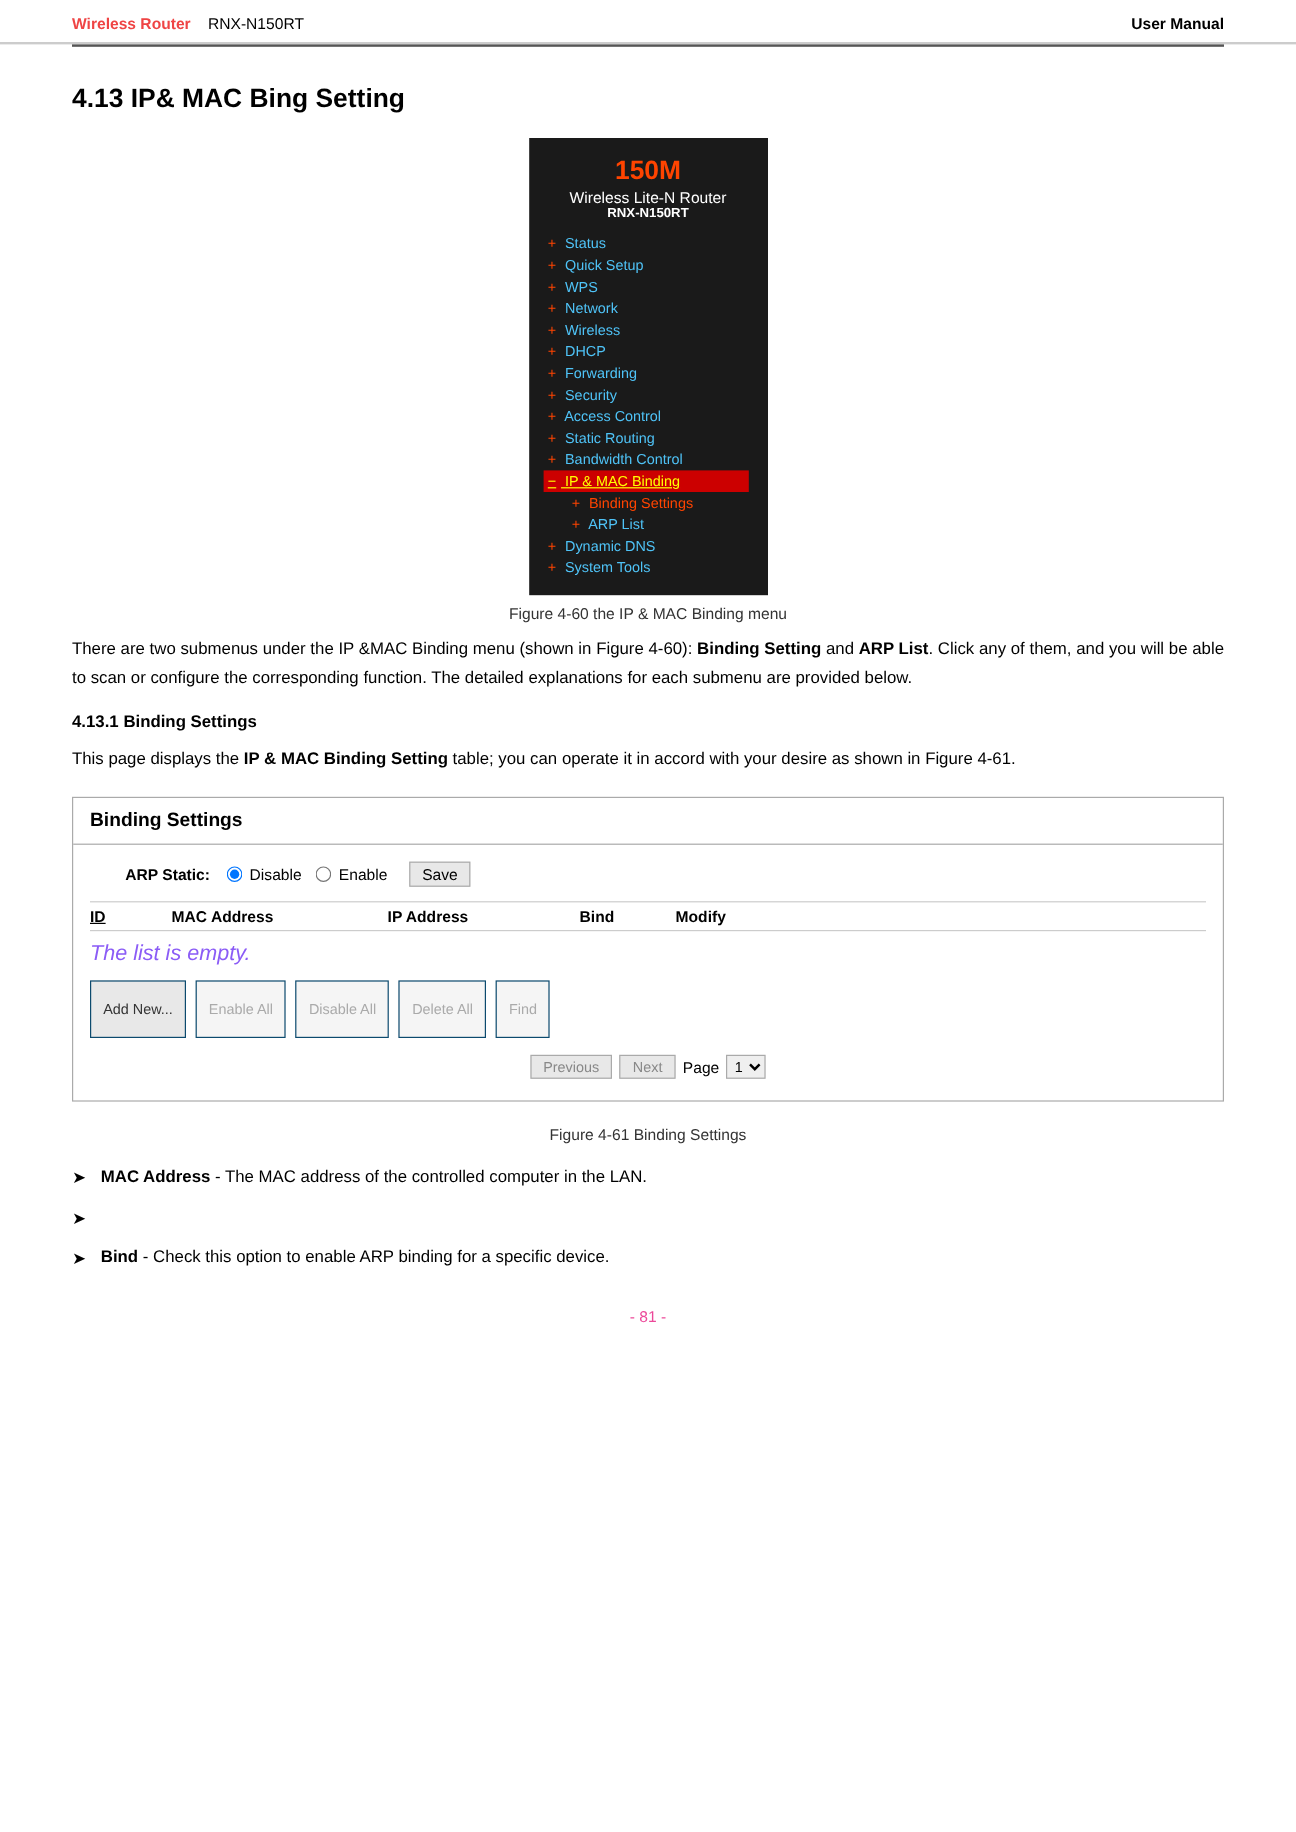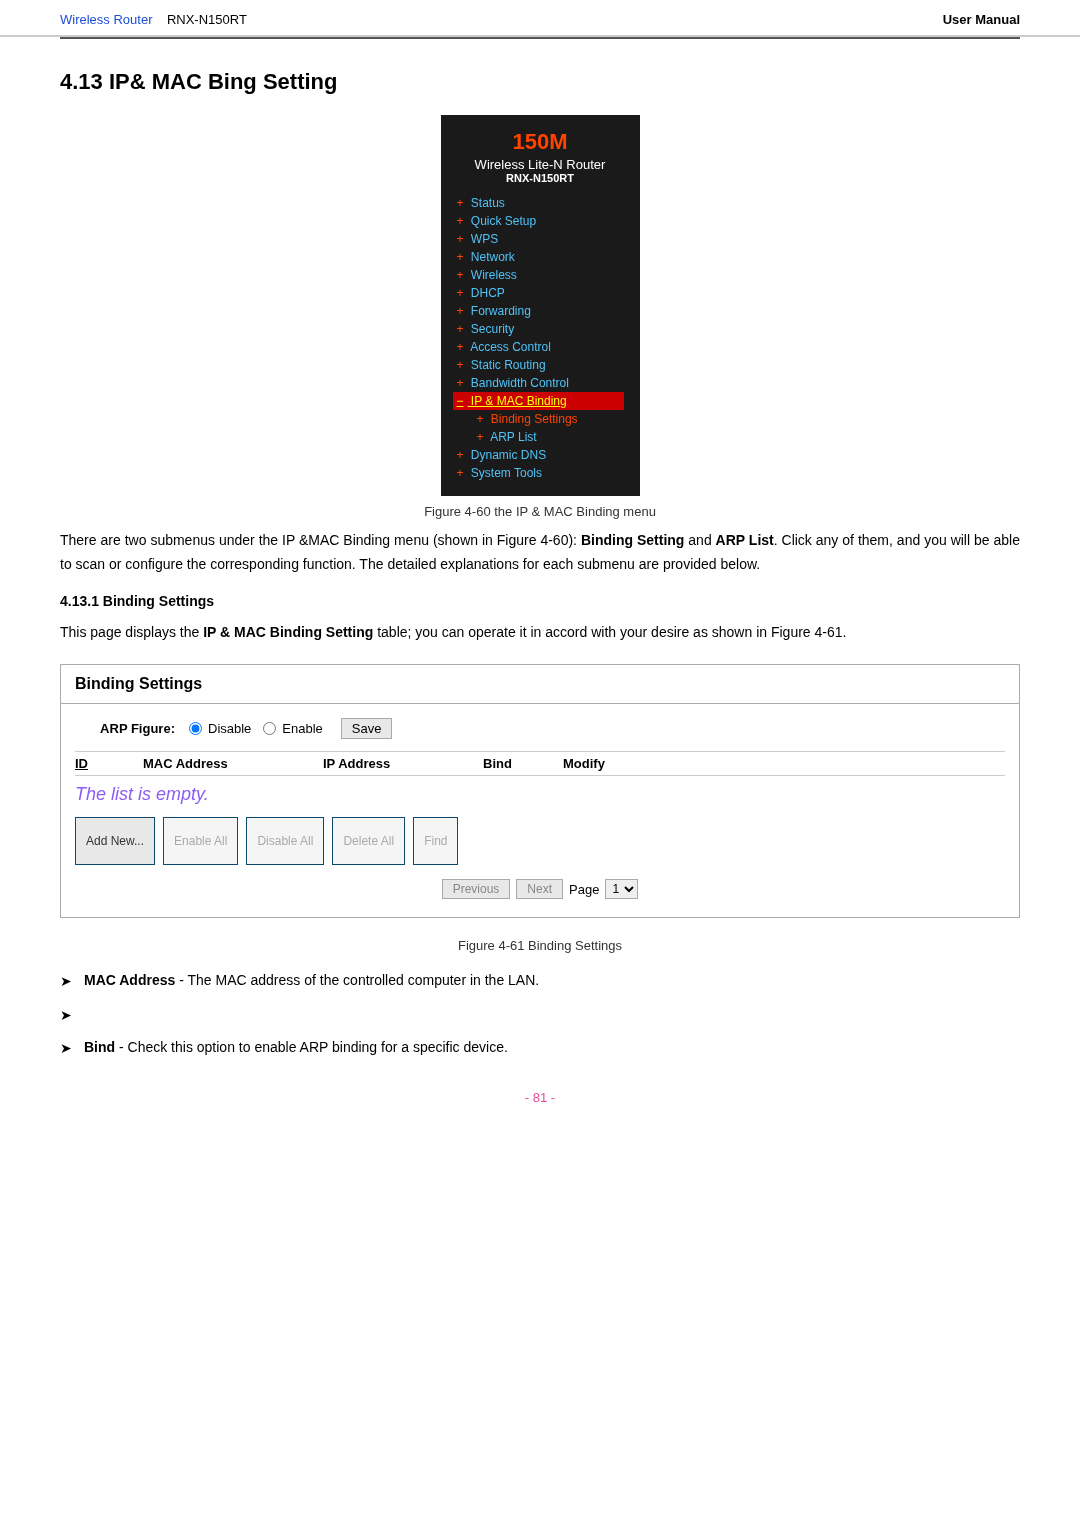--- a/index.html
+++ b/index.html
@@ -20,22 +20,22 @@
       align-items: center;
       padding: 12px 60px 8px 60px;
       border-bottom: 2px solid #ccc;
       margin-bottom: 0;
     }
     .header-left {
       font-size: 13px;
       color: #000;
     }
     .header-left .wireless-router {
-      color: #1d4ed8;
-      font-weight: normal;
+      color: #ef4444;
+      font-weight: bold;
     }
     .header-right {
       font-size: 13px;
       font-weight: bold;
       color: #000;
     }
 
     
     .content {
       padding: 30px 60px;
@@ -376,21 +376,21 @@
 
   <p class="body-text">
     This page displays the <b>IP &amp; MAC Binding Setting</b> table; you can operate it in accord with your desire as shown in Figure 4-61.
   </p>
 
   <div class="binding-box">
     <div class="binding-box-title">Binding Settings</div>
     <div class="binding-box-content">
 
       <div class="arp-binding-row">
-        <span class="arp-binding-label">ARP Figure:</span>
+        <span class="arp-binding-label">ARP Static:</span>
         <div class="radio-group">
           <input type="radio" name="arp" checked="" style="">
           <span>Disable</span>
           <input type="radio" name="arp" style="margin-left: 6px;">
           <span>Enable</span>
         </div>
         <button class="save-btn">Save</button>
       </div>
 
       <div class="table-header-row">

